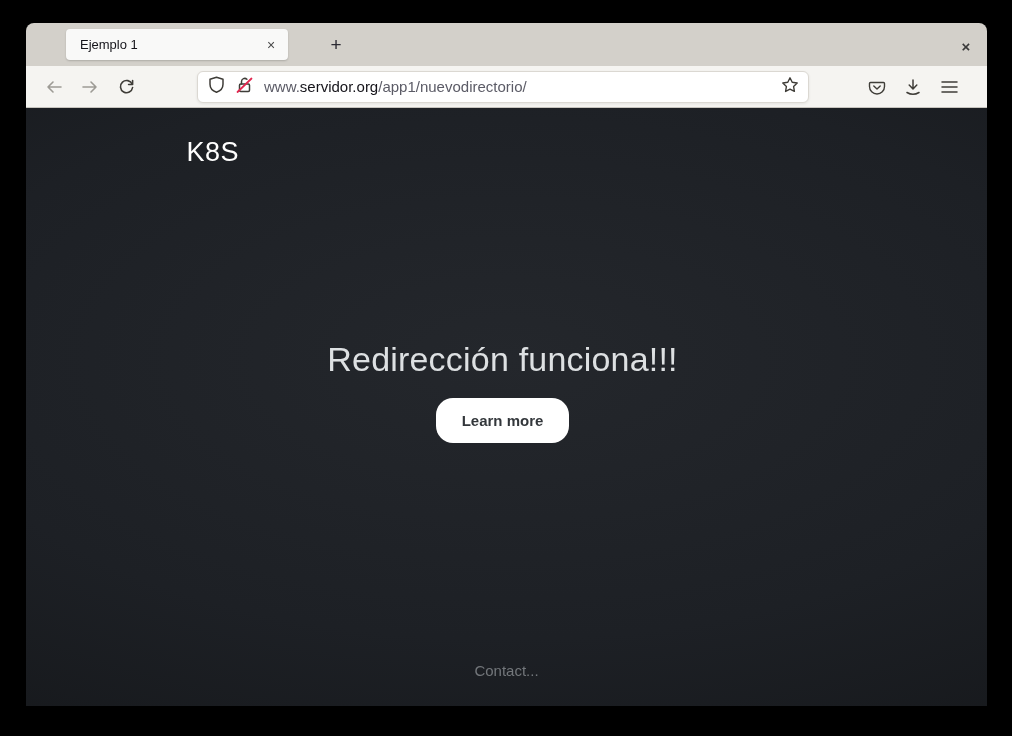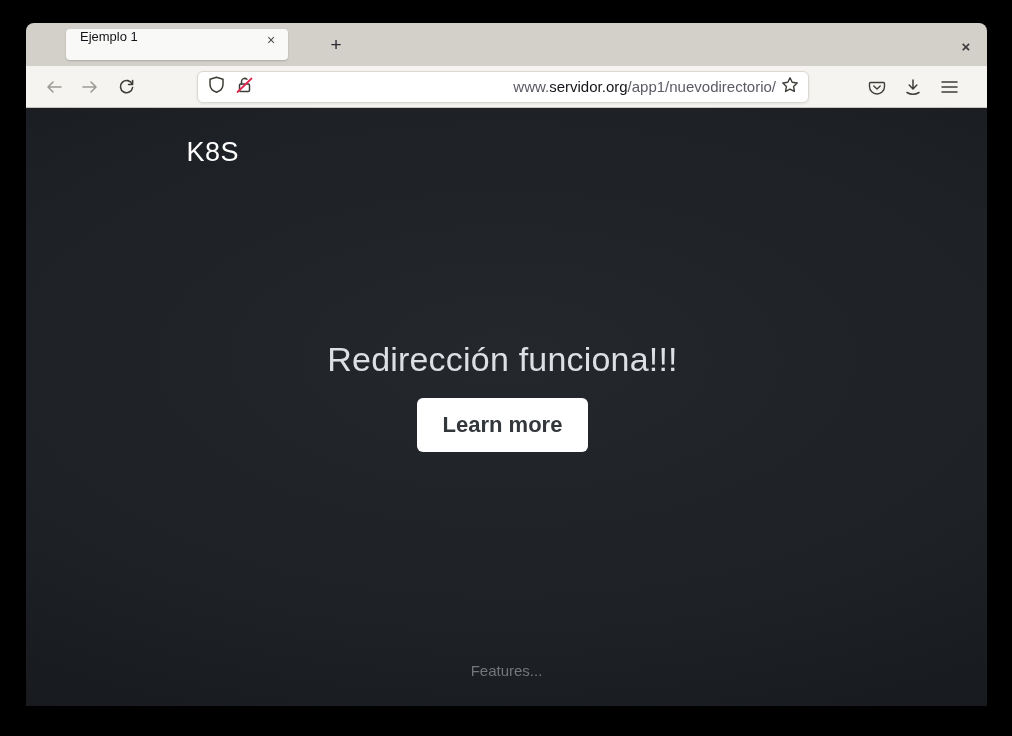--- a/index.html
+++ b/index.html
@@ -25,21 +25,21 @@
   .tabbar {
     height: 43px; flex: 0 0 43px;
     background: #d3d0ca;
     position: relative;
   }
   .tab {
     position: absolute; left: 40px; top: 6px;
     width: 222px; height: 31px;
     background: #f9f9f8;
     border-radius: 4px;
-    display: flex; 
+    display: flex; align-items: center;
     padding: 0 6px 0 14px;
     box-sizing: border-box;
     box-shadow: 0 1px 2px rgba(0,0,0,.18);
     cursor: default;
   }
   .tab-title { flex: 1; font-size: 13px; color: #15141a; white-space: nowrap; overflow: hidden; }
   .tab-close {
     width: 22px; height: 22px; border-radius: 4px;
     display: flex; align-items: center; justify-content: center;
     color: #4a4a4a; font-size: 14px; cursor: pointer;
@@ -81,21 +81,21 @@
     background: #ffffff;
     border: 1px solid #dbd8d2;
     border-radius: 6px;
     display: flex; align-items: center;
     padding: 0 4px 0 10px;
     box-sizing: border-box;
     box-shadow: 0 1px 3px rgba(0,0,0,.08);
     cursor: text;
   }
   .urlbar-icons { display: flex; align-items: center; gap: 10px; margin-right: 10px; }
-  .url-text { flex: 1; font-size: 15px; white-space: nowrap; overflow: hidden; text-align: right; }
+  .url-text { flex: 1; font-size: 15px; white-space: nowrap; overflow: hidden; }
   .url-dim { color: #5b5b66; }
   .url-domain { color: #15141a; }
   .star-btn {
     width: 28px; height: 26px; border-radius: 4px;
     display: flex; align-items: center; justify-content: center;
     cursor: pointer; flex: 0 0 auto;
   }
   .toolbar-right { display: flex; align-items: center; margin-left: 50px; }
 
   
@@ -132,22 +132,22 @@
   .hero-title {
     margin: 0;
     font-size: 34px; font-weight: 300; color: #dde0e2;
     letter-spacing: .2px;
   }
   .hero-btn {
     margin-top: 19px;
     display: inline-block;
     background: #ffffff; color: #33373b;
     font-family: "Liberation Sans", sans-serif;
-    font-size: 22px; font-weight: 700;
-    border: none; border-radius: 6px;
+    font-size: 15px; font-weight: 700;
+    border: none; border-radius: 17px;
     padding: 14px 26px;
     cursor: pointer;
   }
 
   .site-footer {
     position: absolute; left: 0; right: 0; bottom: 26px;
     text-align: center;
   }
   .footer-text { font-size: 15px; color: #73777b; }
 </style>
@@ -249,19 +249,19 @@
       </div>
 
       <div class="hero">
         <h1 class="hero-title">Redirección funciona!!!</h1>
         <div>
           <button class="hero-btn">Learn more</button>
         </div>
       </div>
 
       <div class="site-footer">
-        <span class="footer-text">Features...</span>
+        <span class="footer-text">Contact...</span>
       </div>
 
     </div>
   </div>
 
 </div>
 
 </body></html>

